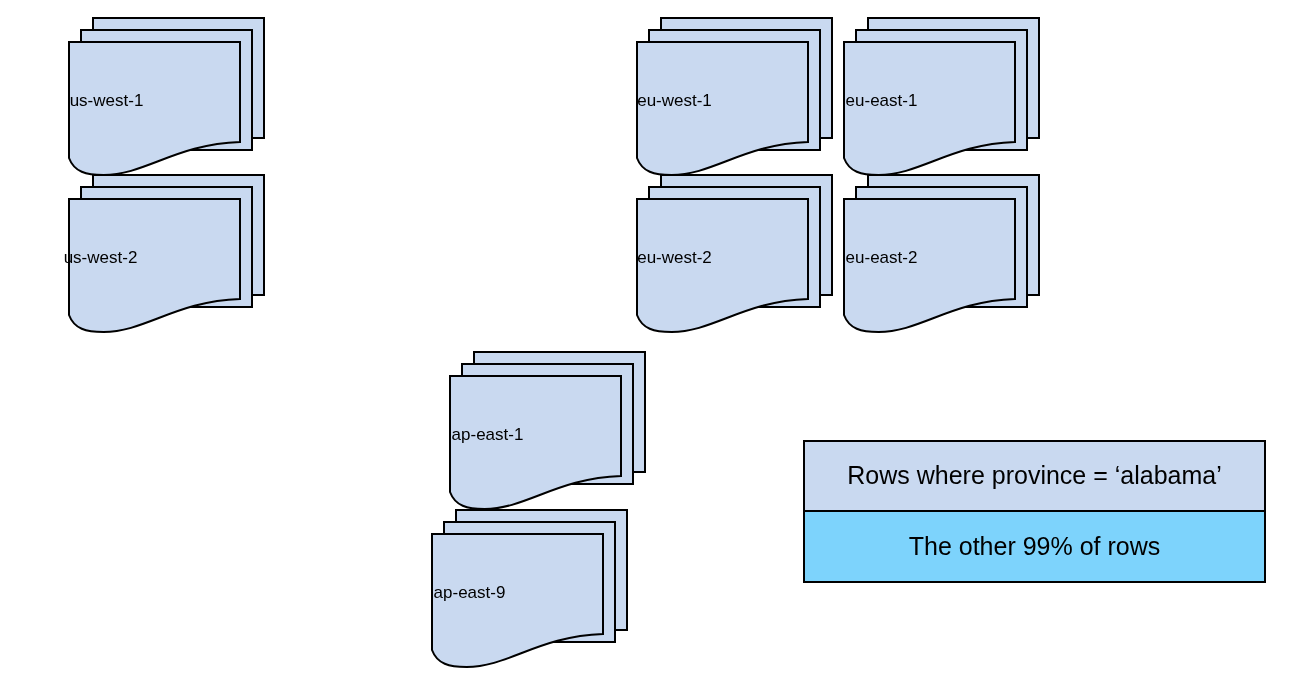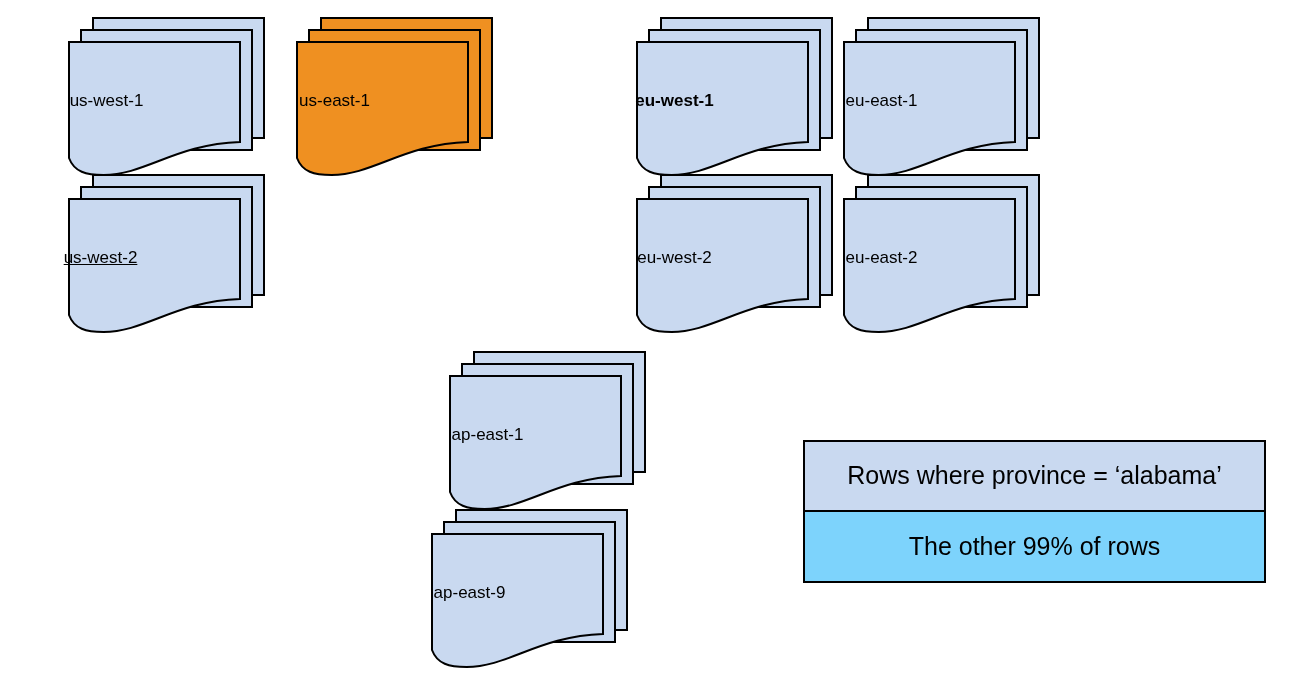--- a/index.html
+++ b/index.html
@@ -65,51 +65,43 @@
 
 <div id="canvas">
     <div class="docgroup" style="left: 20px; top: 17px; width: 197px; height: 160px;">
       <svg width="197" height="160" viewBox="0 0 197 160">
         <rect x="25" y="1" width="171" height="120" fill="#c9d9f0" stroke="#000000" stroke-width="2"></rect>
         <rect x="13" y="13" width="171" height="120" fill="#c9d9f0" stroke="#000000" stroke-width="2"></rect>
         <path d="M 1 25 L 172 25 L 172 125 C 108.26 127 77.12 158 35.6 158 C 18.3 158 6.1899999999999995 155 1 141 Z" fill="#c9d9f0" stroke="#000000" stroke-width="2" stroke-linejoin="miter"></path>
       </svg>
       <div class="doc-label" style="left: 0px; top: 74px; width: 173px;">us-west-1</div>
     </div>
-    <div class="docgroup" style="left: 248px; top: 17px; width: 197px; height: 160px;">
-      <svg width="197" height="160" viewBox="0 0 197 160">
-        <rect x="25" y="1" width="171" height="120" fill="#ef9021" stroke="#000000" stroke-width="2"></rect>
-        <rect x="13" y="13" width="171" height="120" fill="#ef9021" stroke="#000000" stroke-width="2"></rect>
-        <path d="M 1 25 L 172 25 L 172 125 C 108.26 127 77.12 158 35.6 158 C 18.3 158 6.1899999999999995 155 1 141 Z" fill="#ef9021" stroke="#000000" stroke-width="2" stroke-linejoin="miter"></path>
-      </svg>
-      <div class="doc-label" style="left: 0px; top: 74px; width: 173px;">us-east-1</div>
-    </div>
     <div class="docgroup" style="left: 588px; top: 17px; width: 197px; height: 160px;">
       <svg width="197" height="160" viewBox="0 0 197 160">
         <rect x="25" y="1" width="171" height="120" fill="#c9d9f0" stroke="#000000" stroke-width="2"></rect>
         <rect x="13" y="13" width="171" height="120" fill="#c9d9f0" stroke="#000000" stroke-width="2"></rect>
         <path d="M 1 25 L 172 25 L 172 125 C 108.26 127 77.12 158 35.6 158 C 18.3 158 6.1899999999999995 155 1 141 Z" fill="#c9d9f0" stroke="#000000" stroke-width="2" stroke-linejoin="miter"></path>
       </svg>
-      <div class="doc-label" style="left: 0px; top: 74px; width: 173px; font-weight: bold;">eu-west-1</div>
+      <div class="doc-label" style="left: 0px; top: 74px; width: 173px;">eu-west-1</div>
     </div>
     <div class="docgroup" style="left: 795px; top: 17px; width: 197px; height: 160px;">
       <svg width="197" height="160" viewBox="0 0 197 160">
         <rect x="25" y="1" width="171" height="120" fill="#c9d9f0" stroke="#000000" stroke-width="2"></rect>
         <rect x="13" y="13" width="171" height="120" fill="#c9d9f0" stroke="#000000" stroke-width="2"></rect>
         <path d="M 1 25 L 172 25 L 172 125 C 108.26 127 77.12 158 35.6 158 C 18.3 158 6.1899999999999995 155 1 141 Z" fill="#c9d9f0" stroke="#000000" stroke-width="2" stroke-linejoin="miter"></path>
       </svg>
       <div class="doc-label" style="left: 0px; top: 74px; width: 173px;">eu-east-1</div>
     </div>
     <div class="docgroup" style="left: 20px; top: 174px; width: 197px; height: 160px;">
       <svg width="197" height="160" viewBox="0 0 197 160">
         <rect x="25" y="1" width="171" height="120" fill="#c9d9f0" stroke="#000000" stroke-width="2"></rect>
         <rect x="13" y="13" width="171" height="120" fill="#c9d9f0" stroke="#000000" stroke-width="2"></rect>
         <path d="M 1 25 L 172 25 L 172 125 C 108.26 127 77.12 158 35.6 158 C 18.3 158 6.1899999999999995 155 1 141 Z" fill="#c9d9f0" stroke="#000000" stroke-width="2" stroke-linejoin="miter"></path>
       </svg>
-      <div class="doc-label" style="left: 0px; top: 74px; width: 161px; text-decoration: underline;">us-west-2</div>
+      <div class="doc-label" style="left: 0px; top: 74px; width: 161px;">us-west-2</div>
     </div>
     <div class="docgroup" style="left: 588px; top: 174px; width: 197px; height: 160px;">
       <svg width="197" height="160" viewBox="0 0 197 160">
         <rect x="25" y="1" width="171" height="120" fill="#c9d9f0" stroke="#000000" stroke-width="2"></rect>
         <rect x="13" y="13" width="171" height="120" fill="#c9d9f0" stroke="#000000" stroke-width="2"></rect>
         <path d="M 1 25 L 172 25 L 172 125 C 108.26 127 77.12 158 35.6 158 C 18.3 158 6.1899999999999995 155 1 141 Z" fill="#c9d9f0" stroke="#000000" stroke-width="2" stroke-linejoin="miter"></path>
       </svg>
       <div class="doc-label" style="left: 0px; top: 74px; width: 173px;">eu-west-2</div>
     </div>
     <div class="docgroup" style="left: 795px; top: 174px; width: 197px; height: 160px;">

